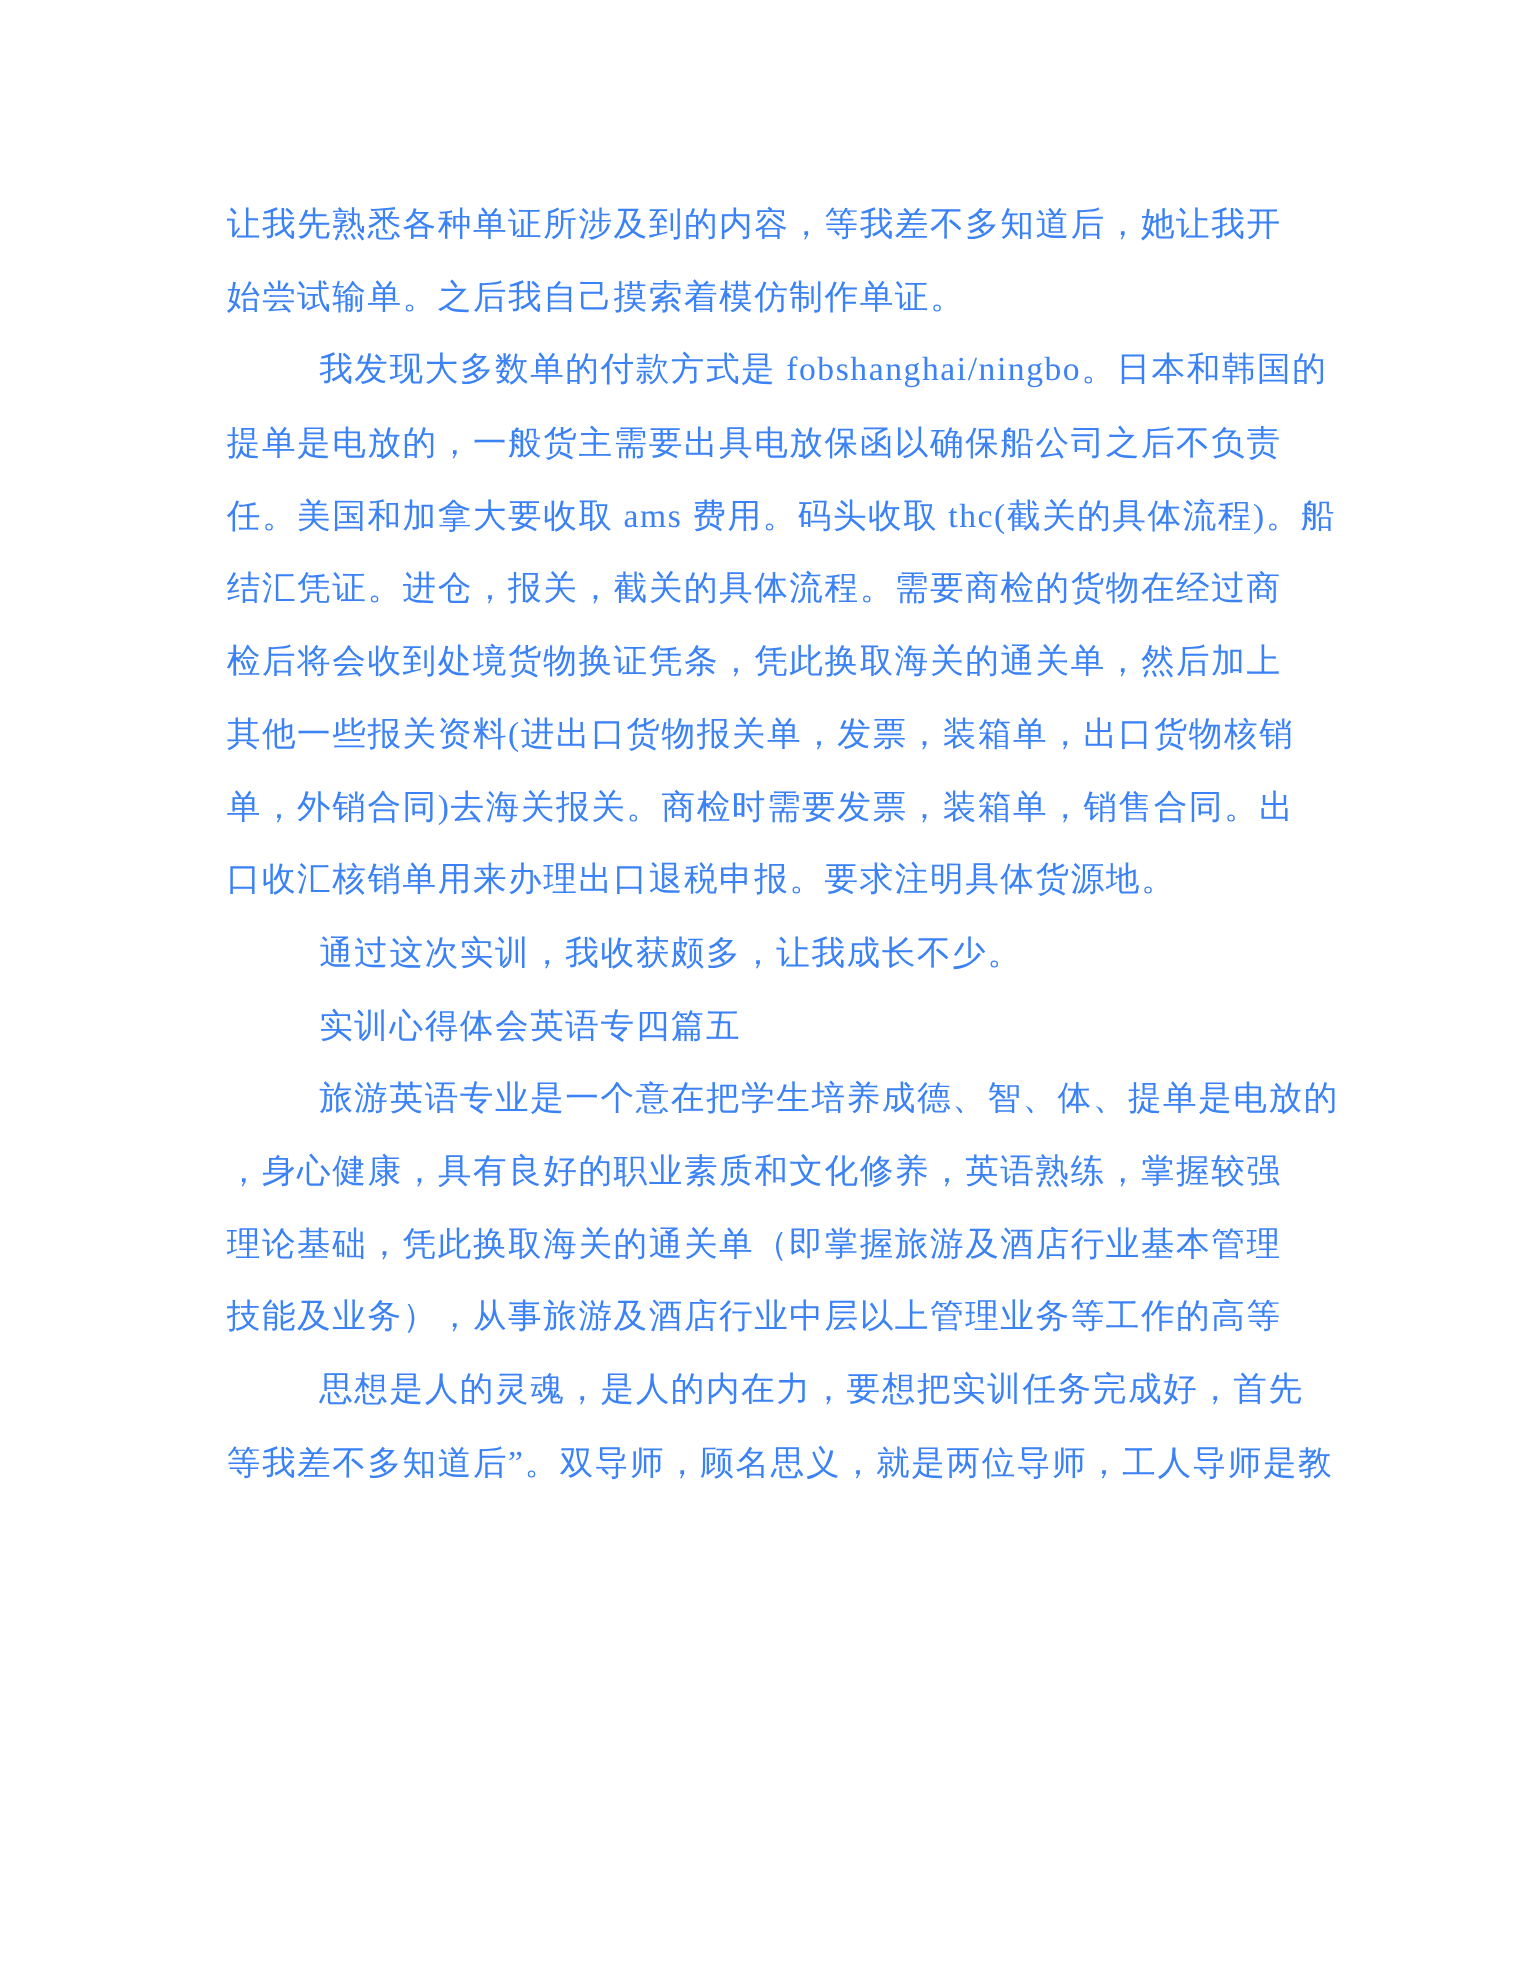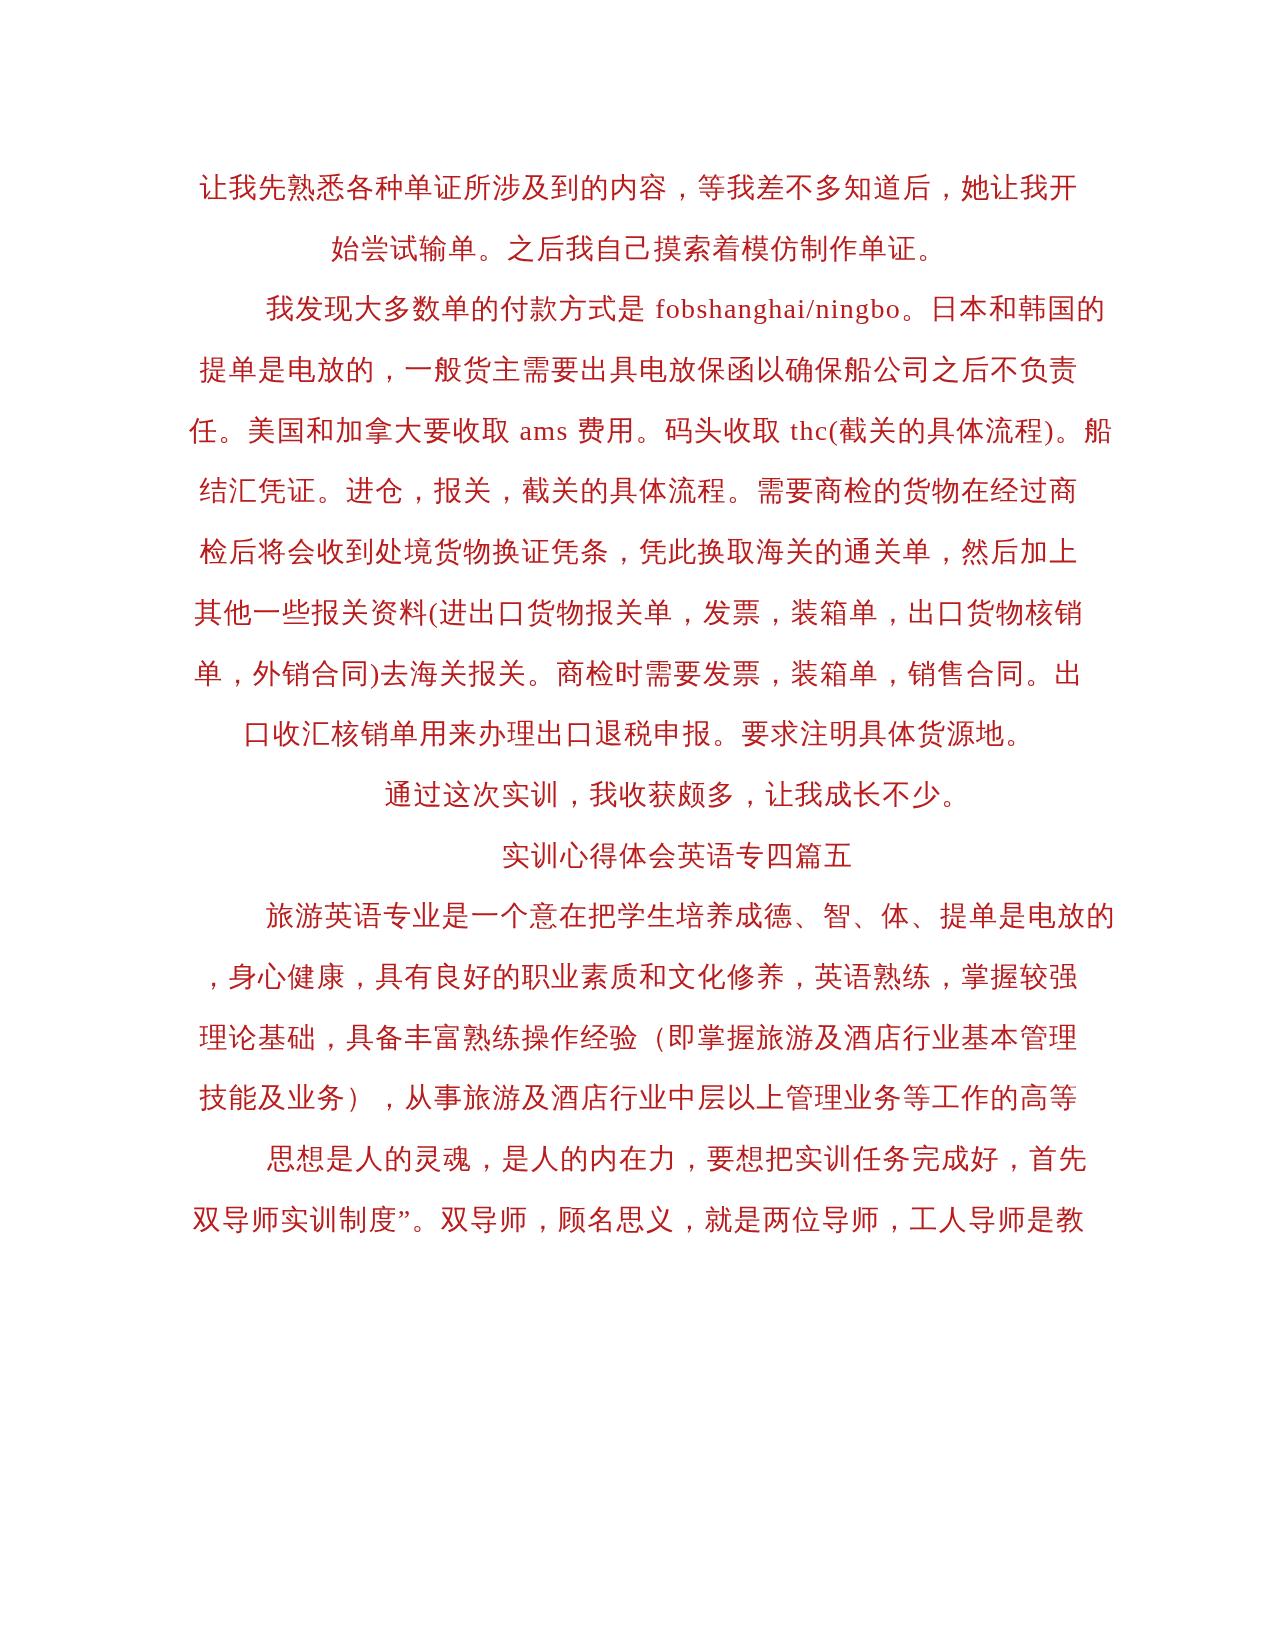--- a/index.html
+++ b/index.html
@@ -26,23 +26,23 @@
     position: absolute;
     left: 189px;
     top: 158px;
     width: 900px;
   }
   .line {
     height: 60.7px;
     line-height: 60.7px;
     font-size: 28px;
     letter-spacing: 1.3px;
-    color: #b91c1c;
+    color: #3b82f6;
     white-space: nowrap;
-    text-align: center;
+    text-align: left;
     font-weight: 400;
   }
   .line.indent {
     text-indent: 77px;
   }
 </style>
 </head>
 <body>
 
 <div class="doc-page">
@@ -54,18 +54,18 @@
       <div class="line">任。美国和加拿大要收取 ams 费用。码头收取 thc(截关的具体流程)。船</div>
       <div class="line">结汇凭证。进仓，报关，截关的具体流程。需要商检的货物在经过商</div>
       <div class="line">检后将会收到处境货物换证凭条，凭此换取海关的通关单，然后加上</div>
       <div class="line">其他一些报关资料(进出口货物报关单，发票，装箱单，出口货物核销</div>
       <div class="line">单，外销合同)去海关报关。商检时需要发票，装箱单，销售合同。出</div>
       <div class="line">口收汇核销单用来办理出口退税申报。要求注明具体货源地。</div>
       <div class="line indent">通过这次实训，我收获颇多，让我成长不少。</div>
       <div class="line indent">实训心得体会英语专四篇五</div>
       <div class="line indent">旅游英语专业是一个意在把学生培养成德、智、体、提单是电放的</div>
       <div class="line">，身心健康，具有良好的职业素质和文化修养，英语熟练，掌握较强</div>
-      <div class="line">理论基础，具备丰富熟练操作经验（即掌握旅游及酒店行业基本管理</div>
+      <div class="line">理论基础，凭此换取海关的通关单（即掌握旅游及酒店行业基本管理</div>
       <div class="line">技能及业务），从事旅游及酒店行业中层以上管理业务等工作的高等</div>
       <div class="line indent">思想是人的灵魂，是人的内在力，要想把实训任务完成好，首先</div>
-      <div class="line">双导师实训制度”。双导师，顾名思义，就是两位导师，工人导师是教</div>
+      <div class="line">等我差不多知道后”。双导师，顾名思义，就是两位导师，工人导师是教</div>
     </div>
 </div>
 
 </body></html>

